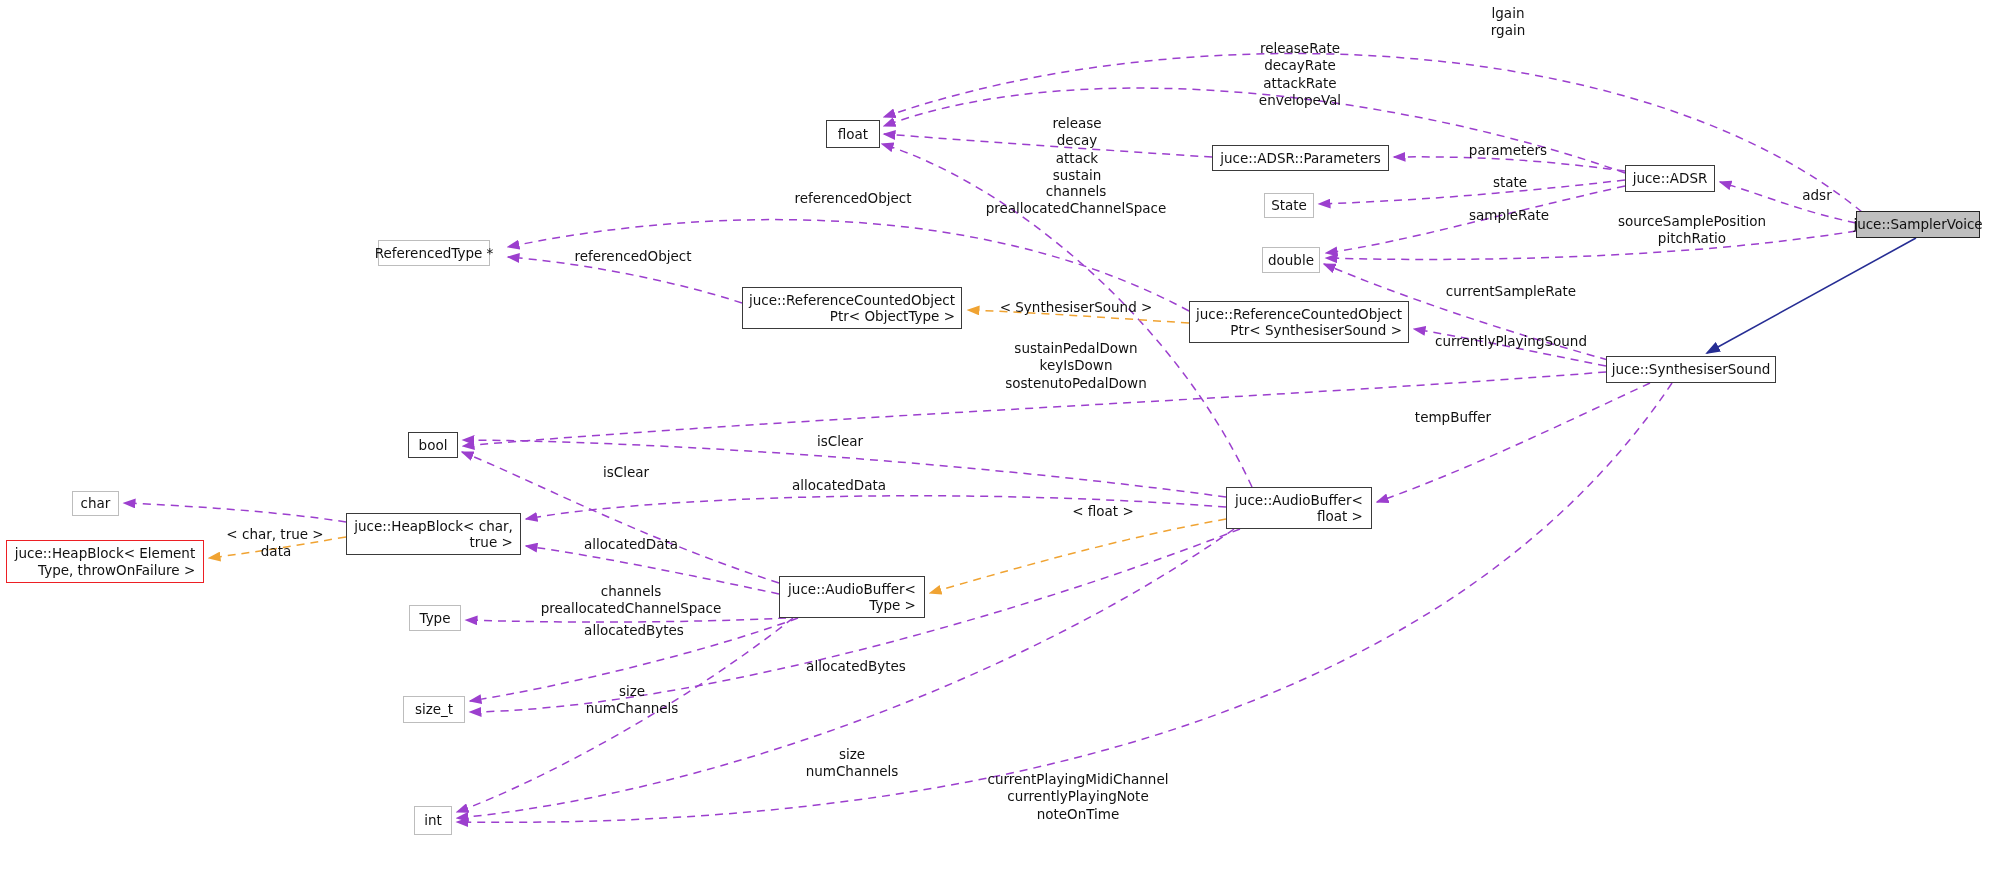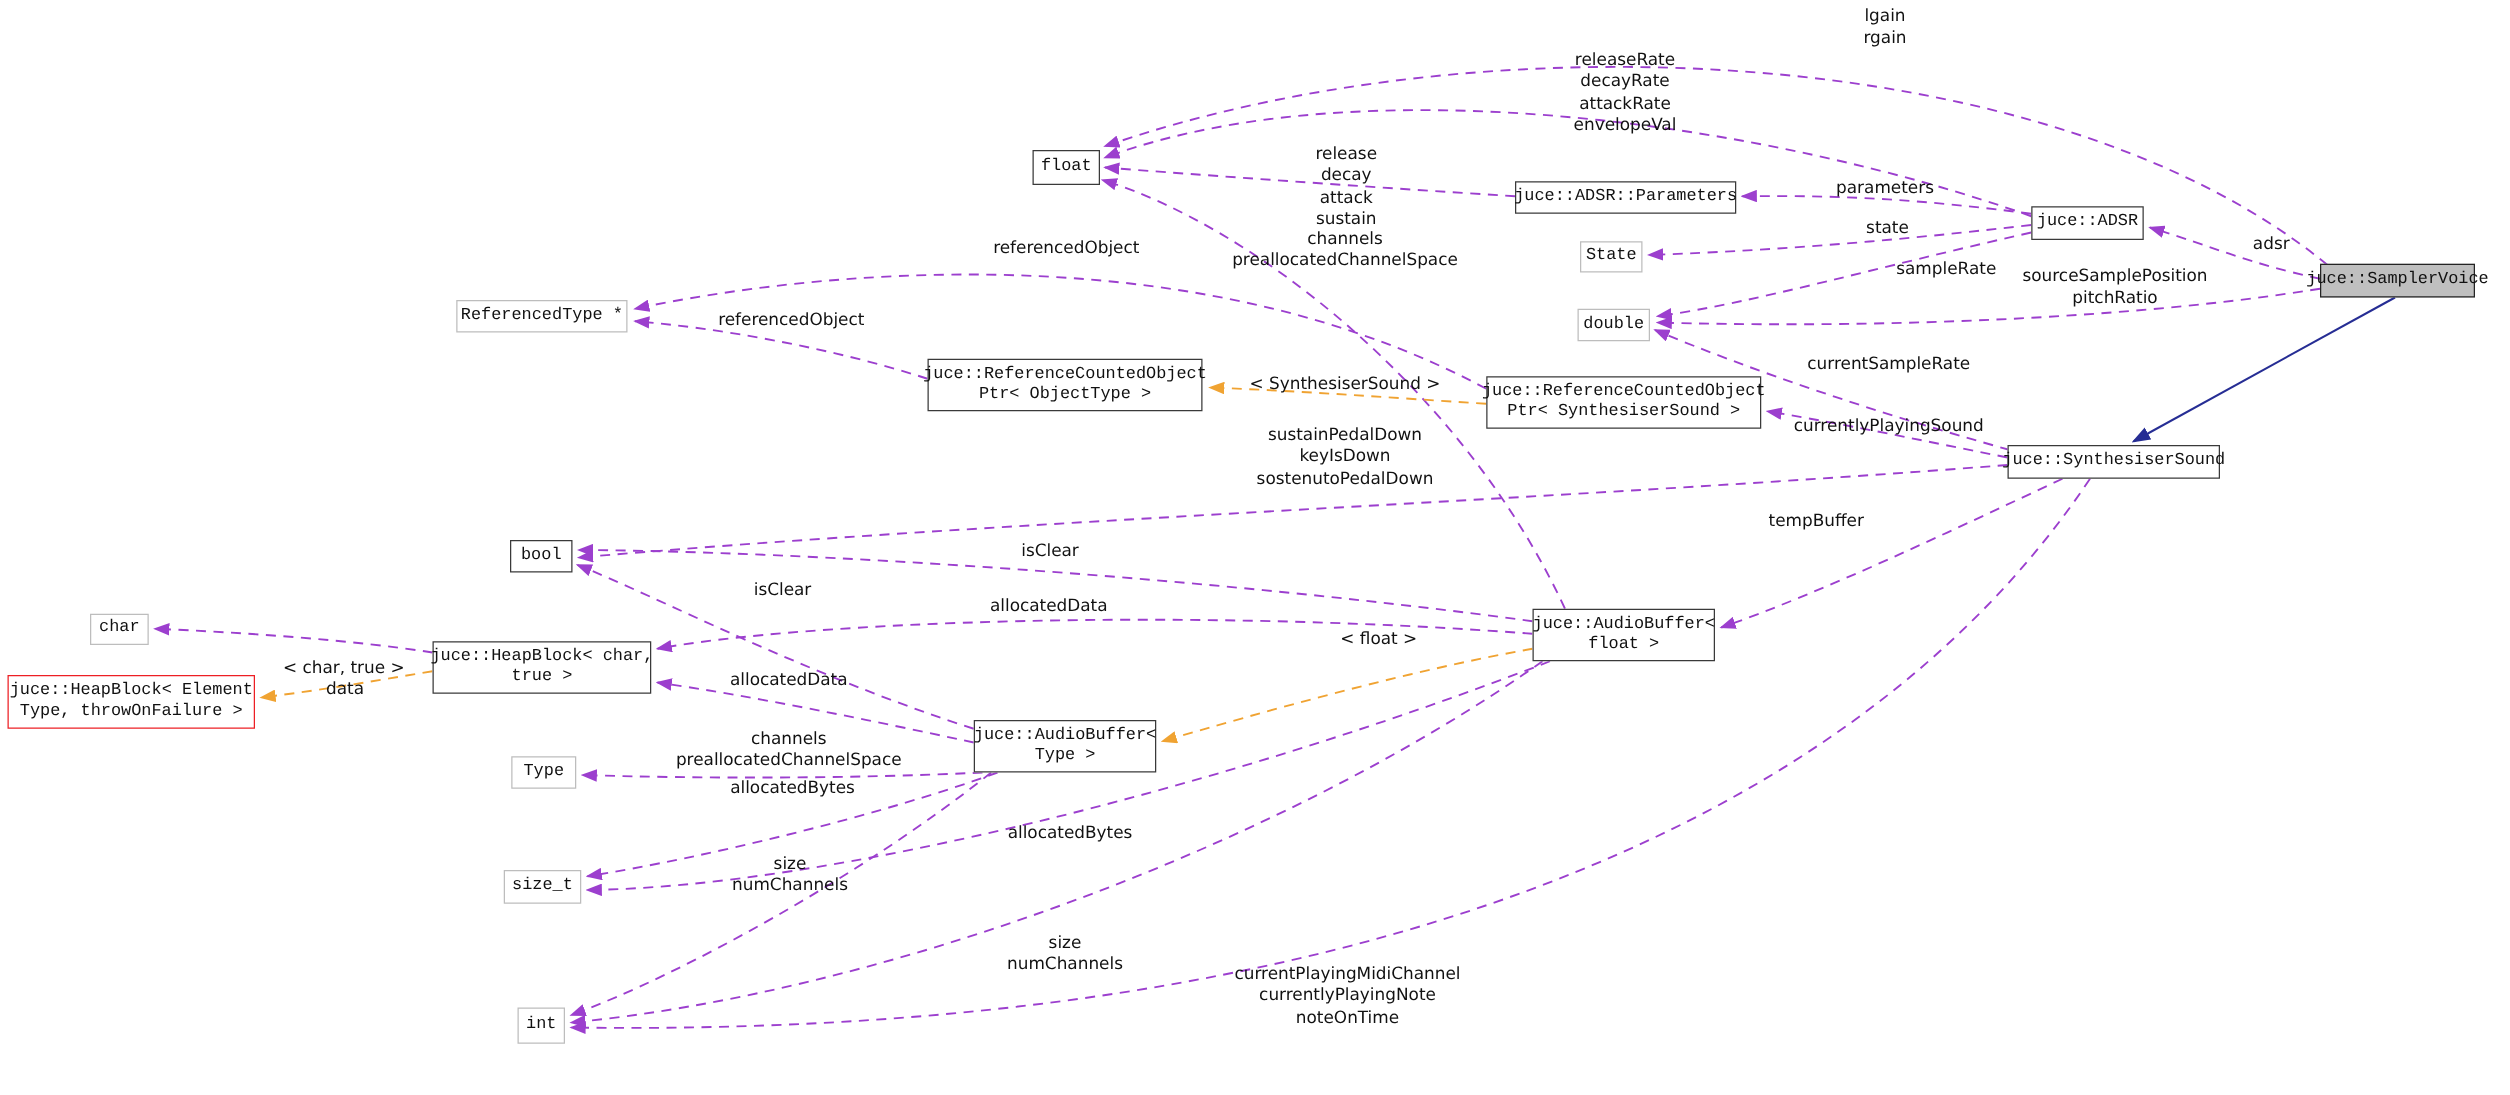--- a/index.html
+++ b/index.html
@@ -6,21 +6,21 @@
   #canvas {
     position:relative; width:2008px; height:876px; overflow:hidden;
     font-family:"DejaVu Sans","Liberation Sans",sans-serif;
     background:#ffffff;
   }
   #edge-svg { position:absolute; left:0; top:0; }
   .node {
     position:absolute; display:flex; align-items:center; justify-content:center;
     background:#ffffff; border:1px solid #3a3a3a;
     font-size:13.5px; line-height:1.22; color:#111111;
-    text-align:center; white-space:pre; box-sizing:border-box; z-index:3;font-family:Liberation Mono, monospace;
+    text-align:right; white-space:pre; box-sizing:border-box; z-index:3;
   }
   .node.kind-class   { border:1.4px solid #3a3a3a; }
   .node.kind-typedark{ border:1.4px solid #3a3a3a; }
   .node.kind-type    { border:1px solid #bdbdbd; }
   .node.kind-current { border:1.5px solid #242424; background:#bfbfbf; }
   .node.kind-error   { border:1.6px solid #ed1f24; }
   .elabel {
     position:absolute; transform:translateX(-50%);
     font-size:13.5px; line-height:1.28; color:#111111;
     text-align:center; white-space:pre; z-index:2;
@@ -87,21 +87,21 @@
 attackRate
 envelopeVal</div>
       <div class="elabel" style="left: 1077px; top: 115px;">release
 decay
 attack
 sustain</div>
       <div class="elabel" style="left: 1076px; top: 183px;">channels
 preallocatedChannelSpace</div>
       <div class="elabel" style="left: 1508px; top: 142px;">parameters</div>
       <div class="elabel" style="left: 1510px; top: 174px;">state</div>
-      <div class="elabel" style="left: 1509px; top: 207px; margin-left: 48px;">sampleRate</div>
+      <div class="elabel" style="left: 1509px; top: 207px;">sampleRate</div>
       <div class="elabel" style="left: 1817px; top: 187px;">adsr</div>
       <div class="elabel" style="left: 1692px; top: 213px;">sourceSamplePosition
 pitchRatio</div>
       <div class="elabel" style="left: 1511px; top: 283px;">currentSampleRate</div>
       <div class="elabel" style="left: 1511px; top: 333px;">currentlyPlayingSound</div>
       <div class="elabel" style="left: 1076px; top: 340px;">sustainPedalDown
 keyIsDown
 sostenutoPedalDown</div>
       <div class="elabel" style="left: 1453px; top: 409px;">tempBuffer</div>
       <div class="elabel" style="left: 1078px; top: 771px;">currentPlayingMidiChannel
@@ -127,21 +127,21 @@
       <div class="elabel" style="left: 275px; top: 526px;">&lt; char, true &gt;</div>
     </div>
   <div id="nodes-layer">
       <div class="node kind-typedark" style="left: 826px; top: 120px; width: 54px; height: 28px;">float</div>
       <div class="node kind-class" style="left: 1212px; top: 145px; width: 177px; height: 26px;">juce::ADSR::Parameters</div>
       <div class="node kind-type" style="left: 1264px; top: 193px; width: 50px; height: 25px;">State</div>
       <div class="node kind-type" style="left: 1262px; top: 247px; width: 58px; height: 26px;">double</div>
       <div class="node kind-class" style="left: 1625px; top: 165px; width: 90px; height: 27px;">juce::ADSR</div>
       <div class="node kind-current" style="left: 1856px; top: 211px; width: 124px; height: 27px;">juce::SamplerVoice</div>
       <div class="node kind-class" style="left: 1606px; top: 356px; width: 170px; height: 27px;">juce::SynthesiserSound</div>
-      <div class="node kind-type" style="left: 365px; top: 240px; width: 137px; height: 26px;">ReferencedType *</div>
+      <div class="node kind-type" style="left: 378px; top: 240px; width: 112px; height: 26px;">ReferencedType *</div>
       <div class="node kind-class" style="left: 742px; top: 287px; width: 220px; height: 42px;">juce::ReferenceCountedObject
 Ptr&lt; ObjectType &gt;</div>
       <div class="node kind-class" style="left: 1189px; top: 301px; width: 220px; height: 42px;">juce::ReferenceCountedObject
 Ptr&lt; SynthesiserSound &gt;</div>
       <div class="node kind-typedark" style="left: 408px; top: 432px; width: 50px; height: 26px;">bool</div>
       <div class="node kind-type" style="left: 72px; top: 491px; width: 47px; height: 25px;">char</div>
       <div class="node kind-class" style="left: 346px; top: 513px; width: 175px; height: 42px;">juce::HeapBlock&lt; char,
 true &gt;</div>
       <div class="node kind-error" style="left: 6px; top: 540px; width: 198px; height: 43px;">juce::HeapBlock&lt; Element
 Type, throwOnFailure &gt;</div>

